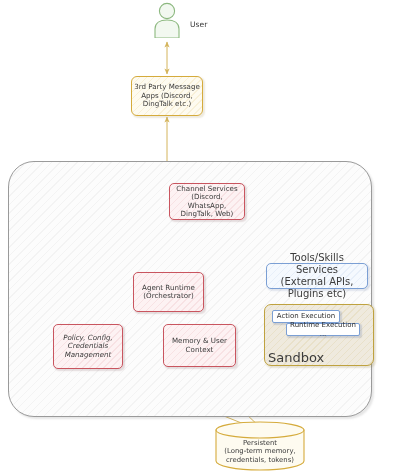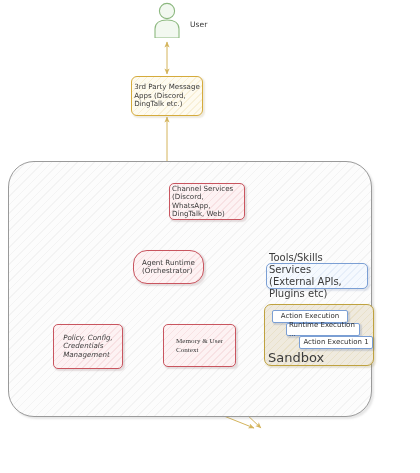--- a/index.html
+++ b/index.html
@@ -23,20 +23,21 @@
     top: 0;
     width: 420px;
     height: 473px;
   }
   .node {
     position: absolute;
     box-sizing: border-box;
     display: flex;
     align-items: center;
     justify-content: center;
+    text-align: center;
     line-height: 1.18;
     z-index: 5;
   }
   .node-label {
     display: block;
     white-space: pre-line;
     padding: 0 2px;
   }
   
   .n-red {
@@ -240,45 +241,51 @@
 Apps (Discord,
 DingTalk etc.)</span>
   </div>
 
   <div class="node n-red" style="left:129px; top:183px; width:76px; height:37px;margin-left:40px;">
     <span class="node-label">Channel Services
 (Discord, WhatsApp,
 DingTalk, Web)</span>
   </div>
 
-  <div class="node n-red" style="left:133px; top:250px; width:71px; height:34px;border-radius:14px;">
+  <div class="node n-red" style="left:133px; top:272px; width:71px; height:40px;">
     <span class="node-label">Agent Runtime
 (Orchestrator)</span>
   </div>
 
   <div class="node n-blue" style="left:266px; top:263px; width:102px; height:26px;">
     <span class="node-label">Tools/Skills Services
 (External APIs, Plugins etc)</span>
   </div>
 
   <div class="node n-red" style="left:53px; top:324px; width:70px; height:45px;font-style:italic;">
     <span class="node-label">Policy, Config,
 Credentials
 Management</span>
   </div>
 
-  <div class="node n-red" style="left:163px; top:324px; width:73px; height:43px;font-family:Liberation Serif, serif;">
+  <div class="node n-red" style="left:163px; top:324px; width:73px; height:43px;">
     <span class="node-label">Memory &amp; User
 Context</span>
   </div>
 
-  <div class="node n-action" style="left:272px; top:310px; width:76px; height:13px;">
+  <div class="node n-action" style="left:272px; top:310px; width:68px; height:13px;">
     <span class="node-label">Action Execution</span>
   </div>
   <div class="node n-action" style="left:286px; top:323px; width:74px; height:13px;">
     <span class="node-label">Runtime Execution ...</span>
   </div>
-  <div class="node n-action" style="left:299px; top:336px; width:74px; height:13px;">
-    <span class="node-label">Action Execution 1</span>
-  </div>
-
+
+  <div id="persistent-db">
+    <svg width="92" height="50" viewBox="0 0 92 50" style="position:absolute;left:0;top:0;">
+      <path d="M2,9 L2,40 C2,45 22,49 46,49 C70,49 90,45 90,40 L90,9 Z" fill="#fefbf0" stroke="#d5ab3c" stroke-width="1.1"></path>
+      <ellipse cx="46" cy="9" rx="44" ry="8" fill="#fefbf0" stroke="#d5ab3c" stroke-width="1.1"></ellipse>
+    </svg>
+    <span class="db-text">Persistent
+(Long-term memory,
+credentials, tokens)</span>
+  </div>
 
 </div>
 
 </body></html>

